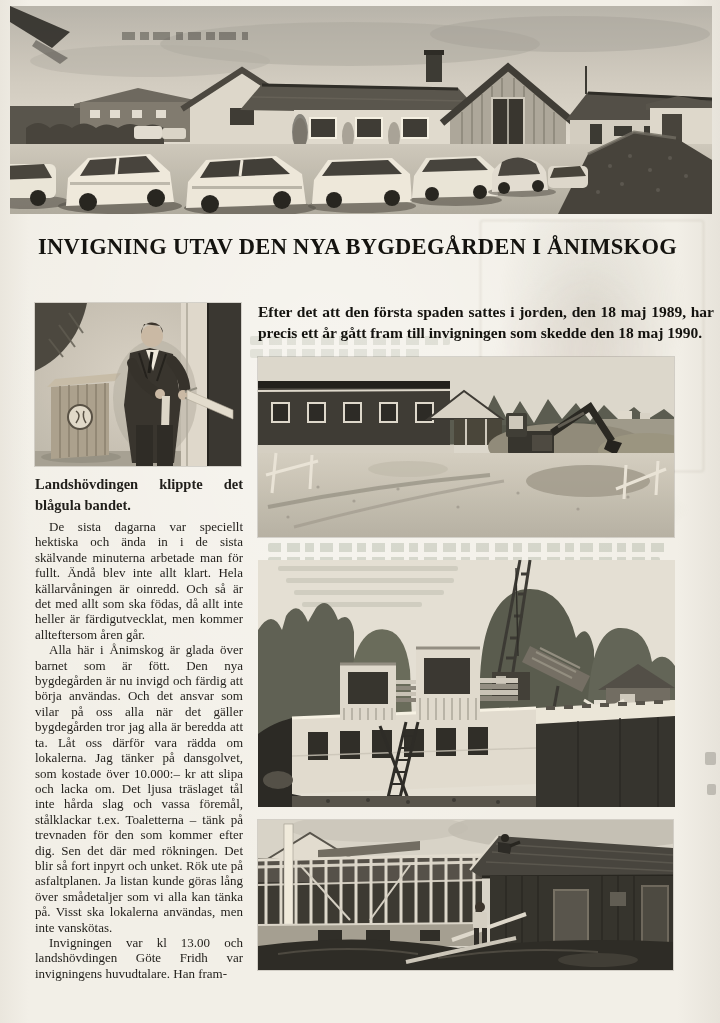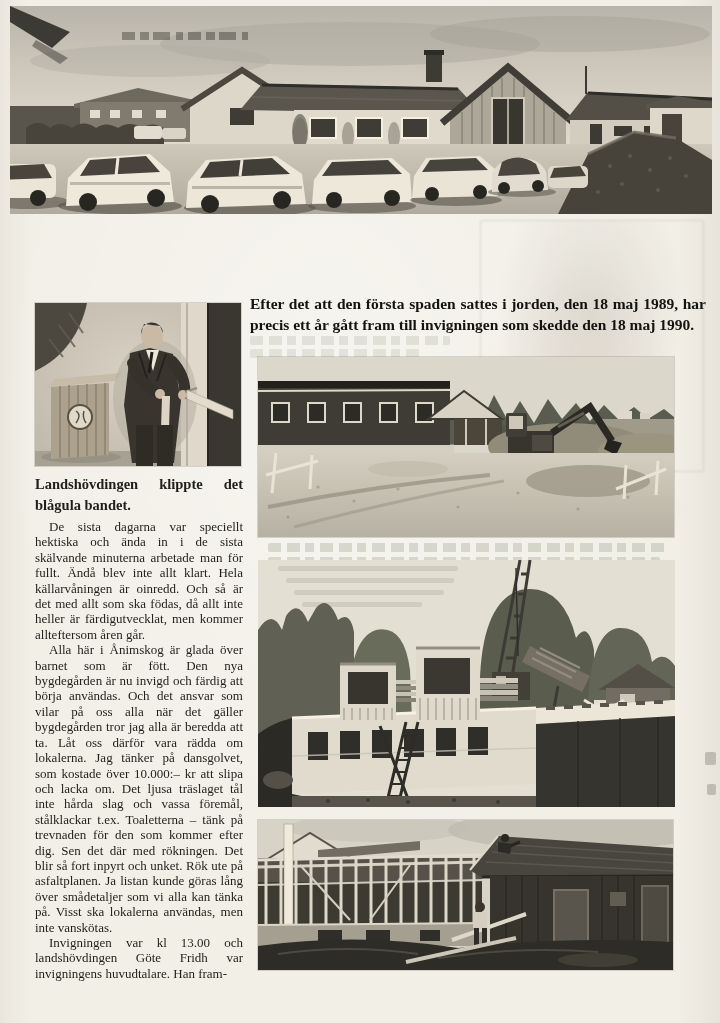--- a/index.html
+++ b/index.html
@@ -34,21 +34,21 @@
   #photo-framing{left:258px;top:820px;width:415px;height:150px;}
   
   .headline{
     position:absolute;left:38px;top:234px;width:650px;
     font-weight:bold;font-size:22.5px;line-height:26px;
     letter-spacing:.3px;color:#14130f;
   }
   .intro{
     position:absolute;left:246px;top:290px;width:456px;
     font-weight:bold;font-size:15.5px;line-height:20.5px;
-    text-align:justify;color:#14130f;margin:4px;
+    text-align:justify;color:#14130f;margin:12px;
   }
   .article-col{
     position:absolute;left:35px;top:474px;width:208px;
     font-size:13px;line-height:15.4px;text-align:justify;
     color:#201e1a;
   }
   .article-col h2{
     font-size:14.5px;line-height:21px;margin:0 0 3px 0;
     font-weight:bold;text-align:justify;
   }
@@ -252,20 +252,21 @@
         <circle cx="494" cy="182" r="6" fill="#26241f"></circle>
           <circle cx="528" cy="180" r="6" fill="#26241f"></circle>
 
         <rect x="538" y="160" width="40" height="22" rx="5" fill="#d7d4cb"></rect>
         <polygon points="544,162 570,160 576,170 540,172" fill="#454239"></polygon>
       </g>
     </svg>
   </div>
 
   <div class="headline">
+    <div>INVIGNING UTAV DEN NYA BYGDEGÅRDEN I ÅNIMSKOG</div>
   </div>
 
   <p class="intro">Efter det att den första spaden sattes i jorden, den 18 maj 1989, har precis ett år gått fram till invigningen som skedde den 18 maj 1990.</p>
 
   <div class="photo" id="photo-ribbon">
     <svg viewBox="0 0 206 163" preserveAspectRatio="none">
       <defs>
         <radialGradient id="wall2" cx=".5" cy=".45" r=".9">
           <stop offset="0" stop-color="#d2cec5"></stop>
             <stop offset="1" stop-color="#b3afa5"></stop>

